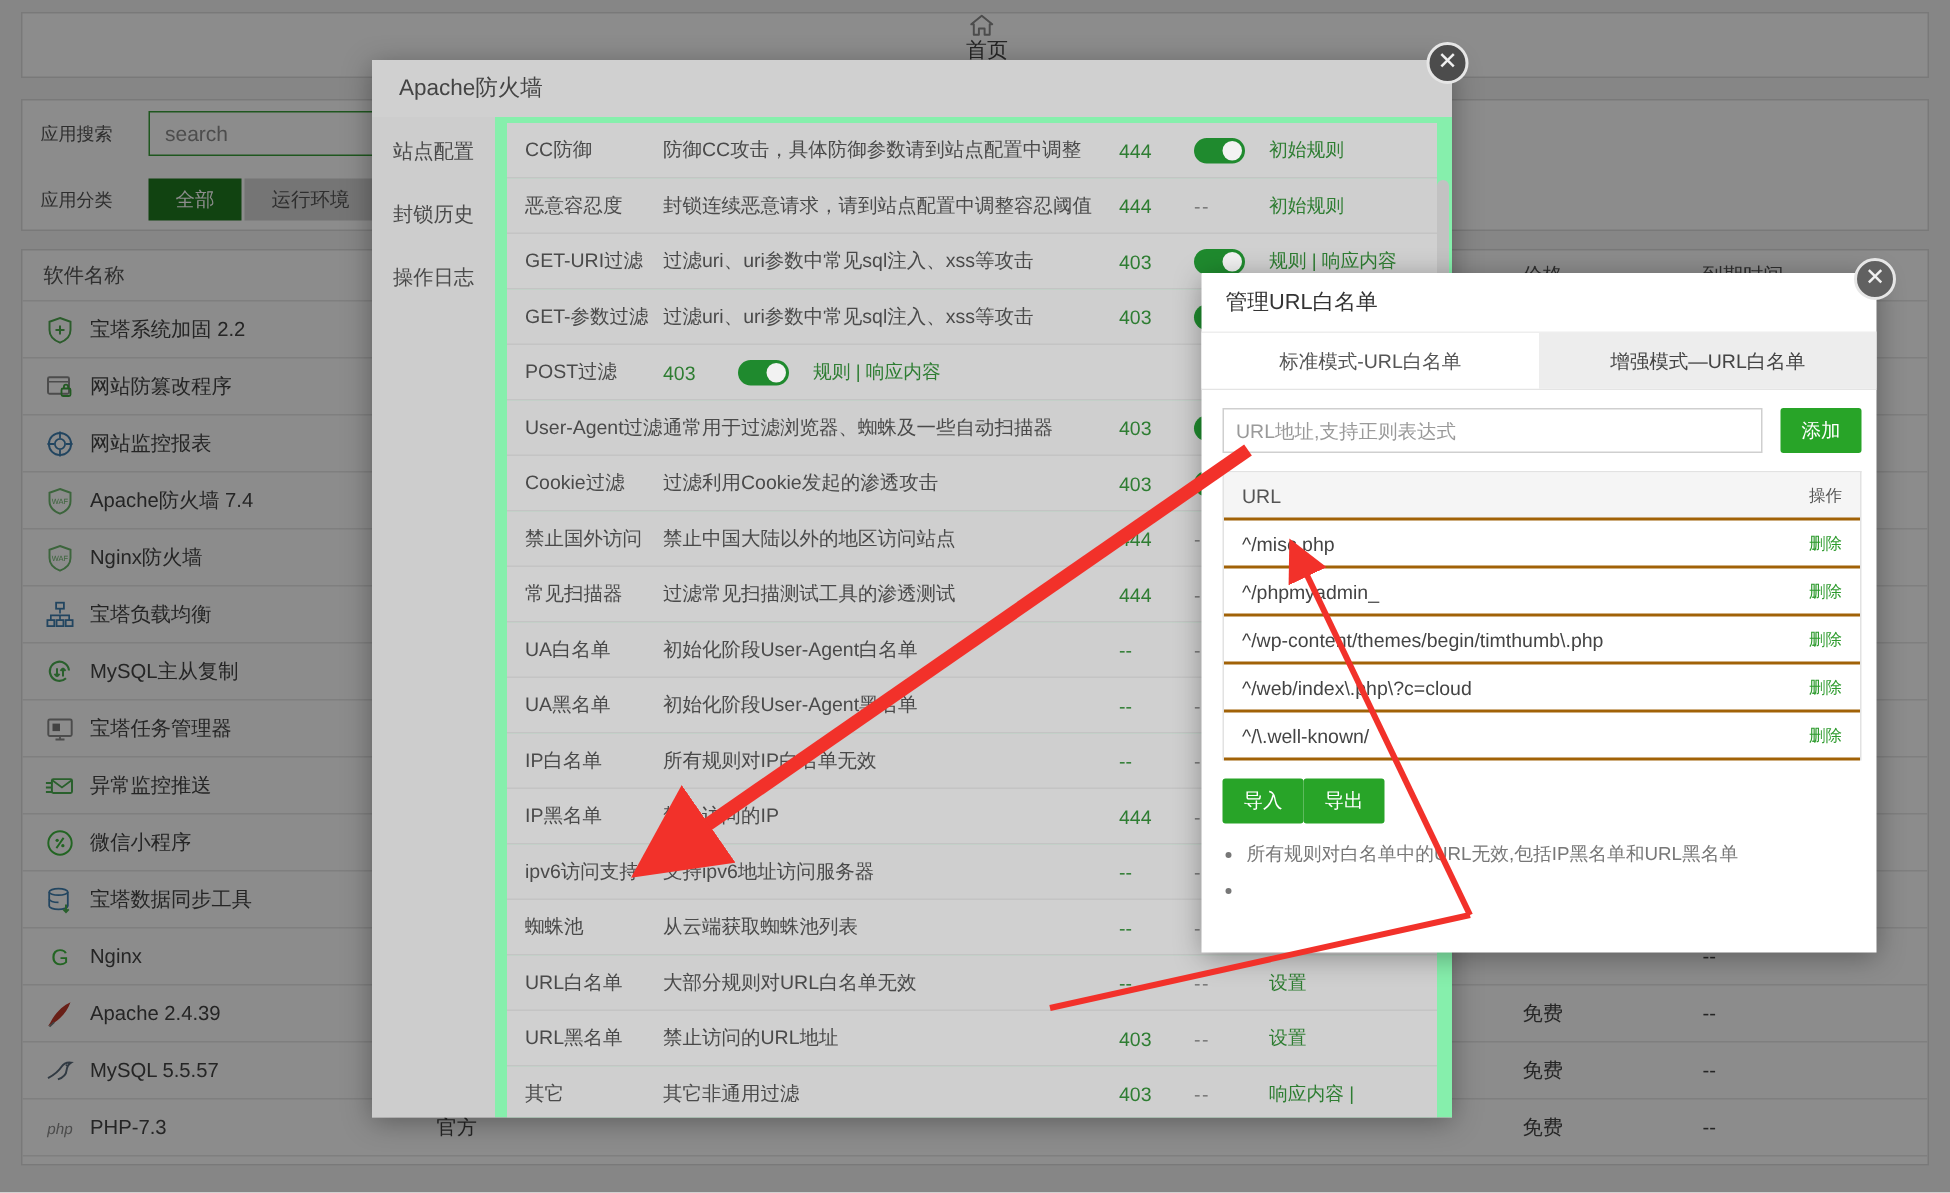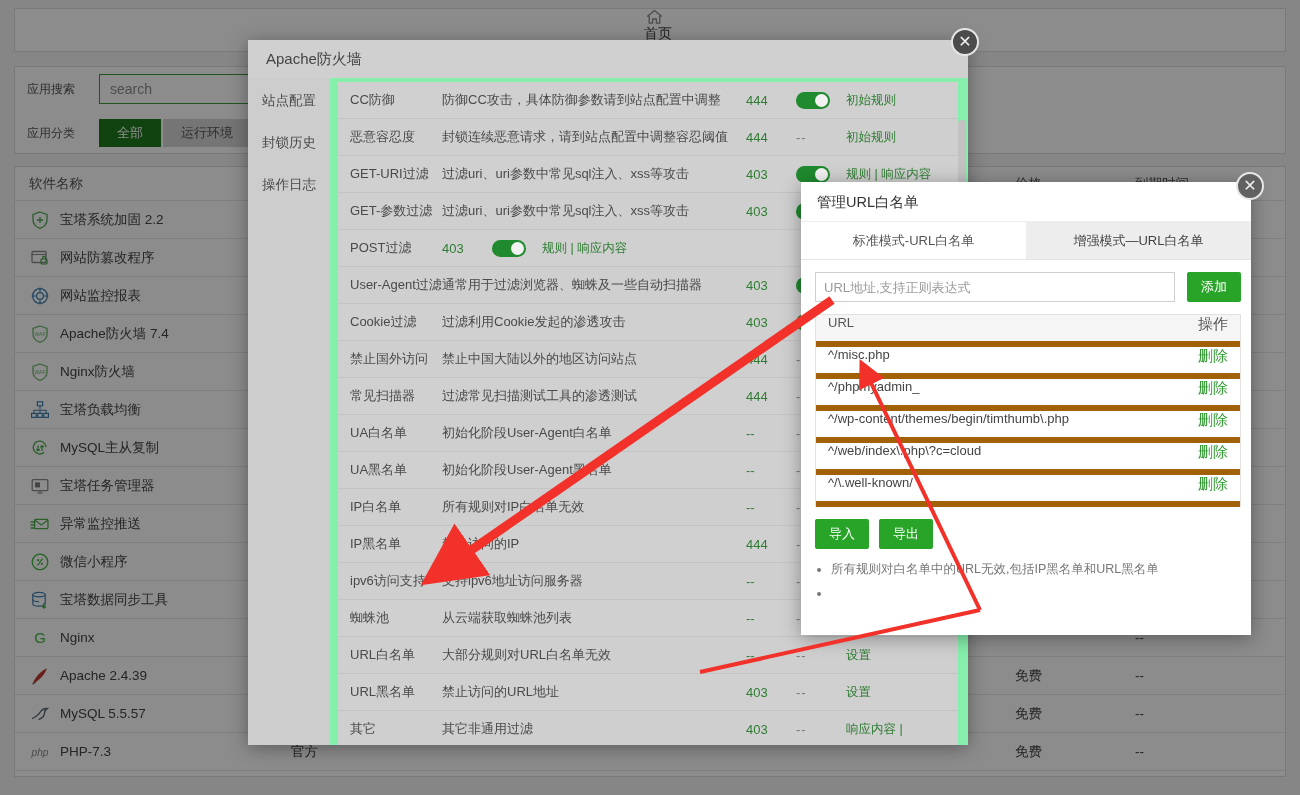--- a/index.html
+++ b/index.html
@@ -153,29 +153,29 @@
     font-family: "Liberation Sans", sans-serif;
   }
   .wl-input::placeholder { color: #9a9a9a; }
   .btn-green {
     background: #28a428; color: #fff; border: none; height: 30px;
     padding: 0 14px; font-size: 13px; cursor: pointer; border-radius: 2px;
     font-family: "Liberation Sans", sans-serif;
   }
   .wl-list { margin: 2px 10px 0 14px; border: 1px solid #e2e2e2; border-bottom:none; }
   .wl-lrow {
-    display: flex; height: 32px;
-    border-bottom: 6px solid #a16207; font-size: 13px; color: #444;
+    display: flex; align-items: center; height: 32px;
+    border-bottom: 2px solid #a16207; font-size: 13px; color: #444;
     padding: 0 12px 0 12px;
   }
   .wl-lrow.header { background: #f5f5f5; color:#555; }
   .wl-url { flex: 1; white-space: nowrap; overflow: hidden; }
-  .wl-op { color: #2e9b2e; cursor: pointer; font-size: 15px; }
+  .wl-op { color: #2e9b2e; cursor: pointer; font-size: 11px; }
   .wl-lrow.header .wl-op { color: #555; cursor: default; }
-  .wl-actions { display: flex; gap: 10px; padding: 12px 0 0 14px; }
+  .wl-actions { display: flex; padding: 12px 0 0 14px; }
   .wl-notes { padding: 10px 14px 0 30px; font-size: 12.5px; color: #777; line-height: 21px; margin:0; }
   .wl-notes li { margin-bottom: 3px; }
 
   
   .arrows { position: absolute; left:0; top:0; width: 1300px; height: 795px; z-index: 70; pointer-events:none; }
 </style>
 </head>
 <body>
 
 <div id="root">

